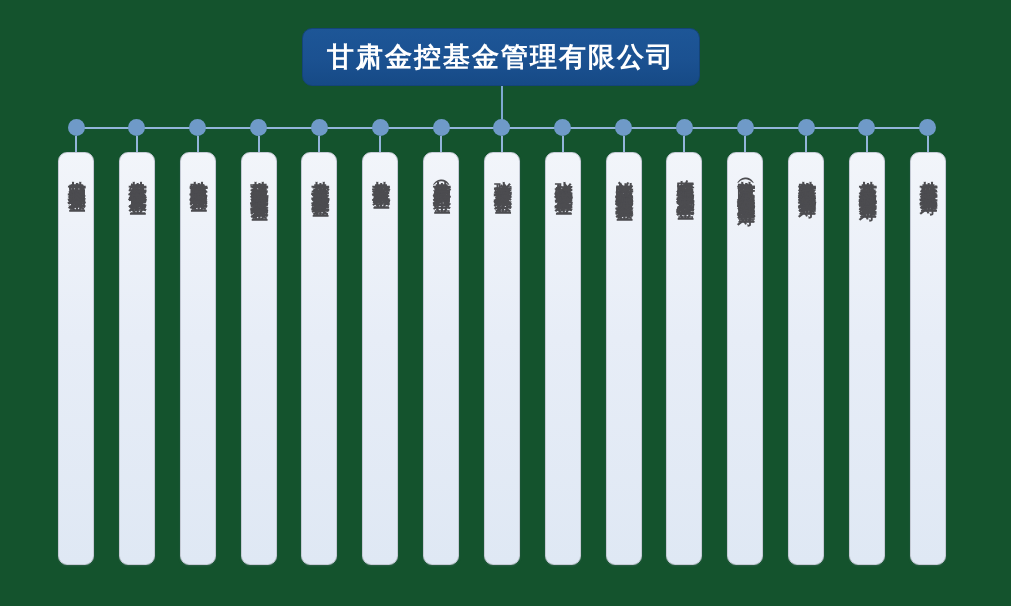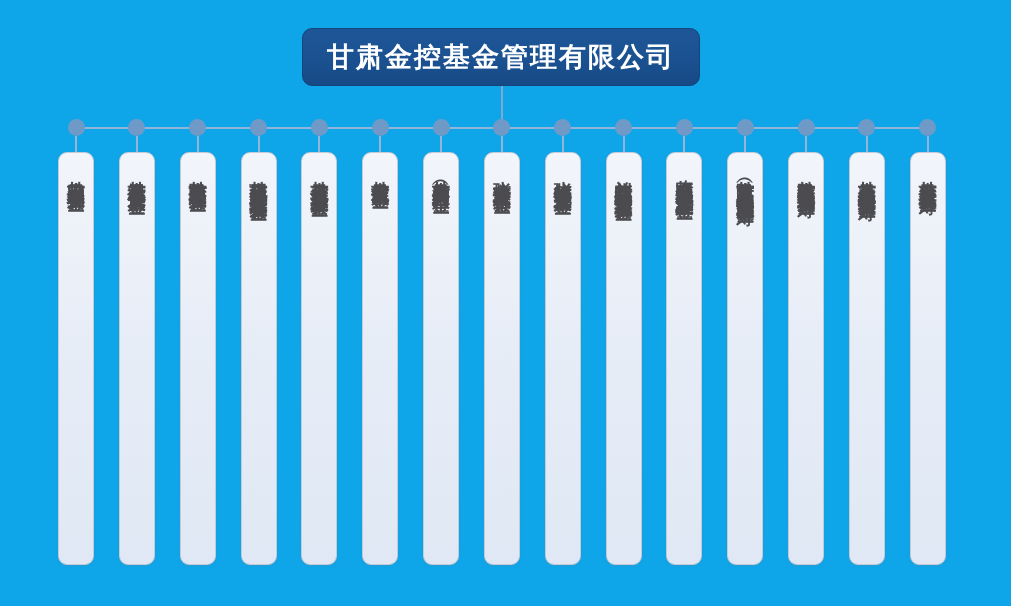--- a/index.html
+++ b/index.html
@@ -1,21 +1,21 @@
 <!DOCTYPE html>
 <html><head>
 <meta charset="utf-8">
 <style>
   html, body { margin: 0; padding: 0; background: #ffffff; }
   .canvas {
     position: relative;
     width: 1011px;
     height: 606px;
-    background: #0ea5e9;
-    font-family: Liberation Serif, serif;
+    background: #14532d;
+    font-family: Liberation Mono, monospace;
     overflow: hidden;
   }
   
   .title-box {
     position: absolute;
     left: 302px;
     top: 28px;
     width: 398px;
     height: 58px;
     box-sizing: border-box;

